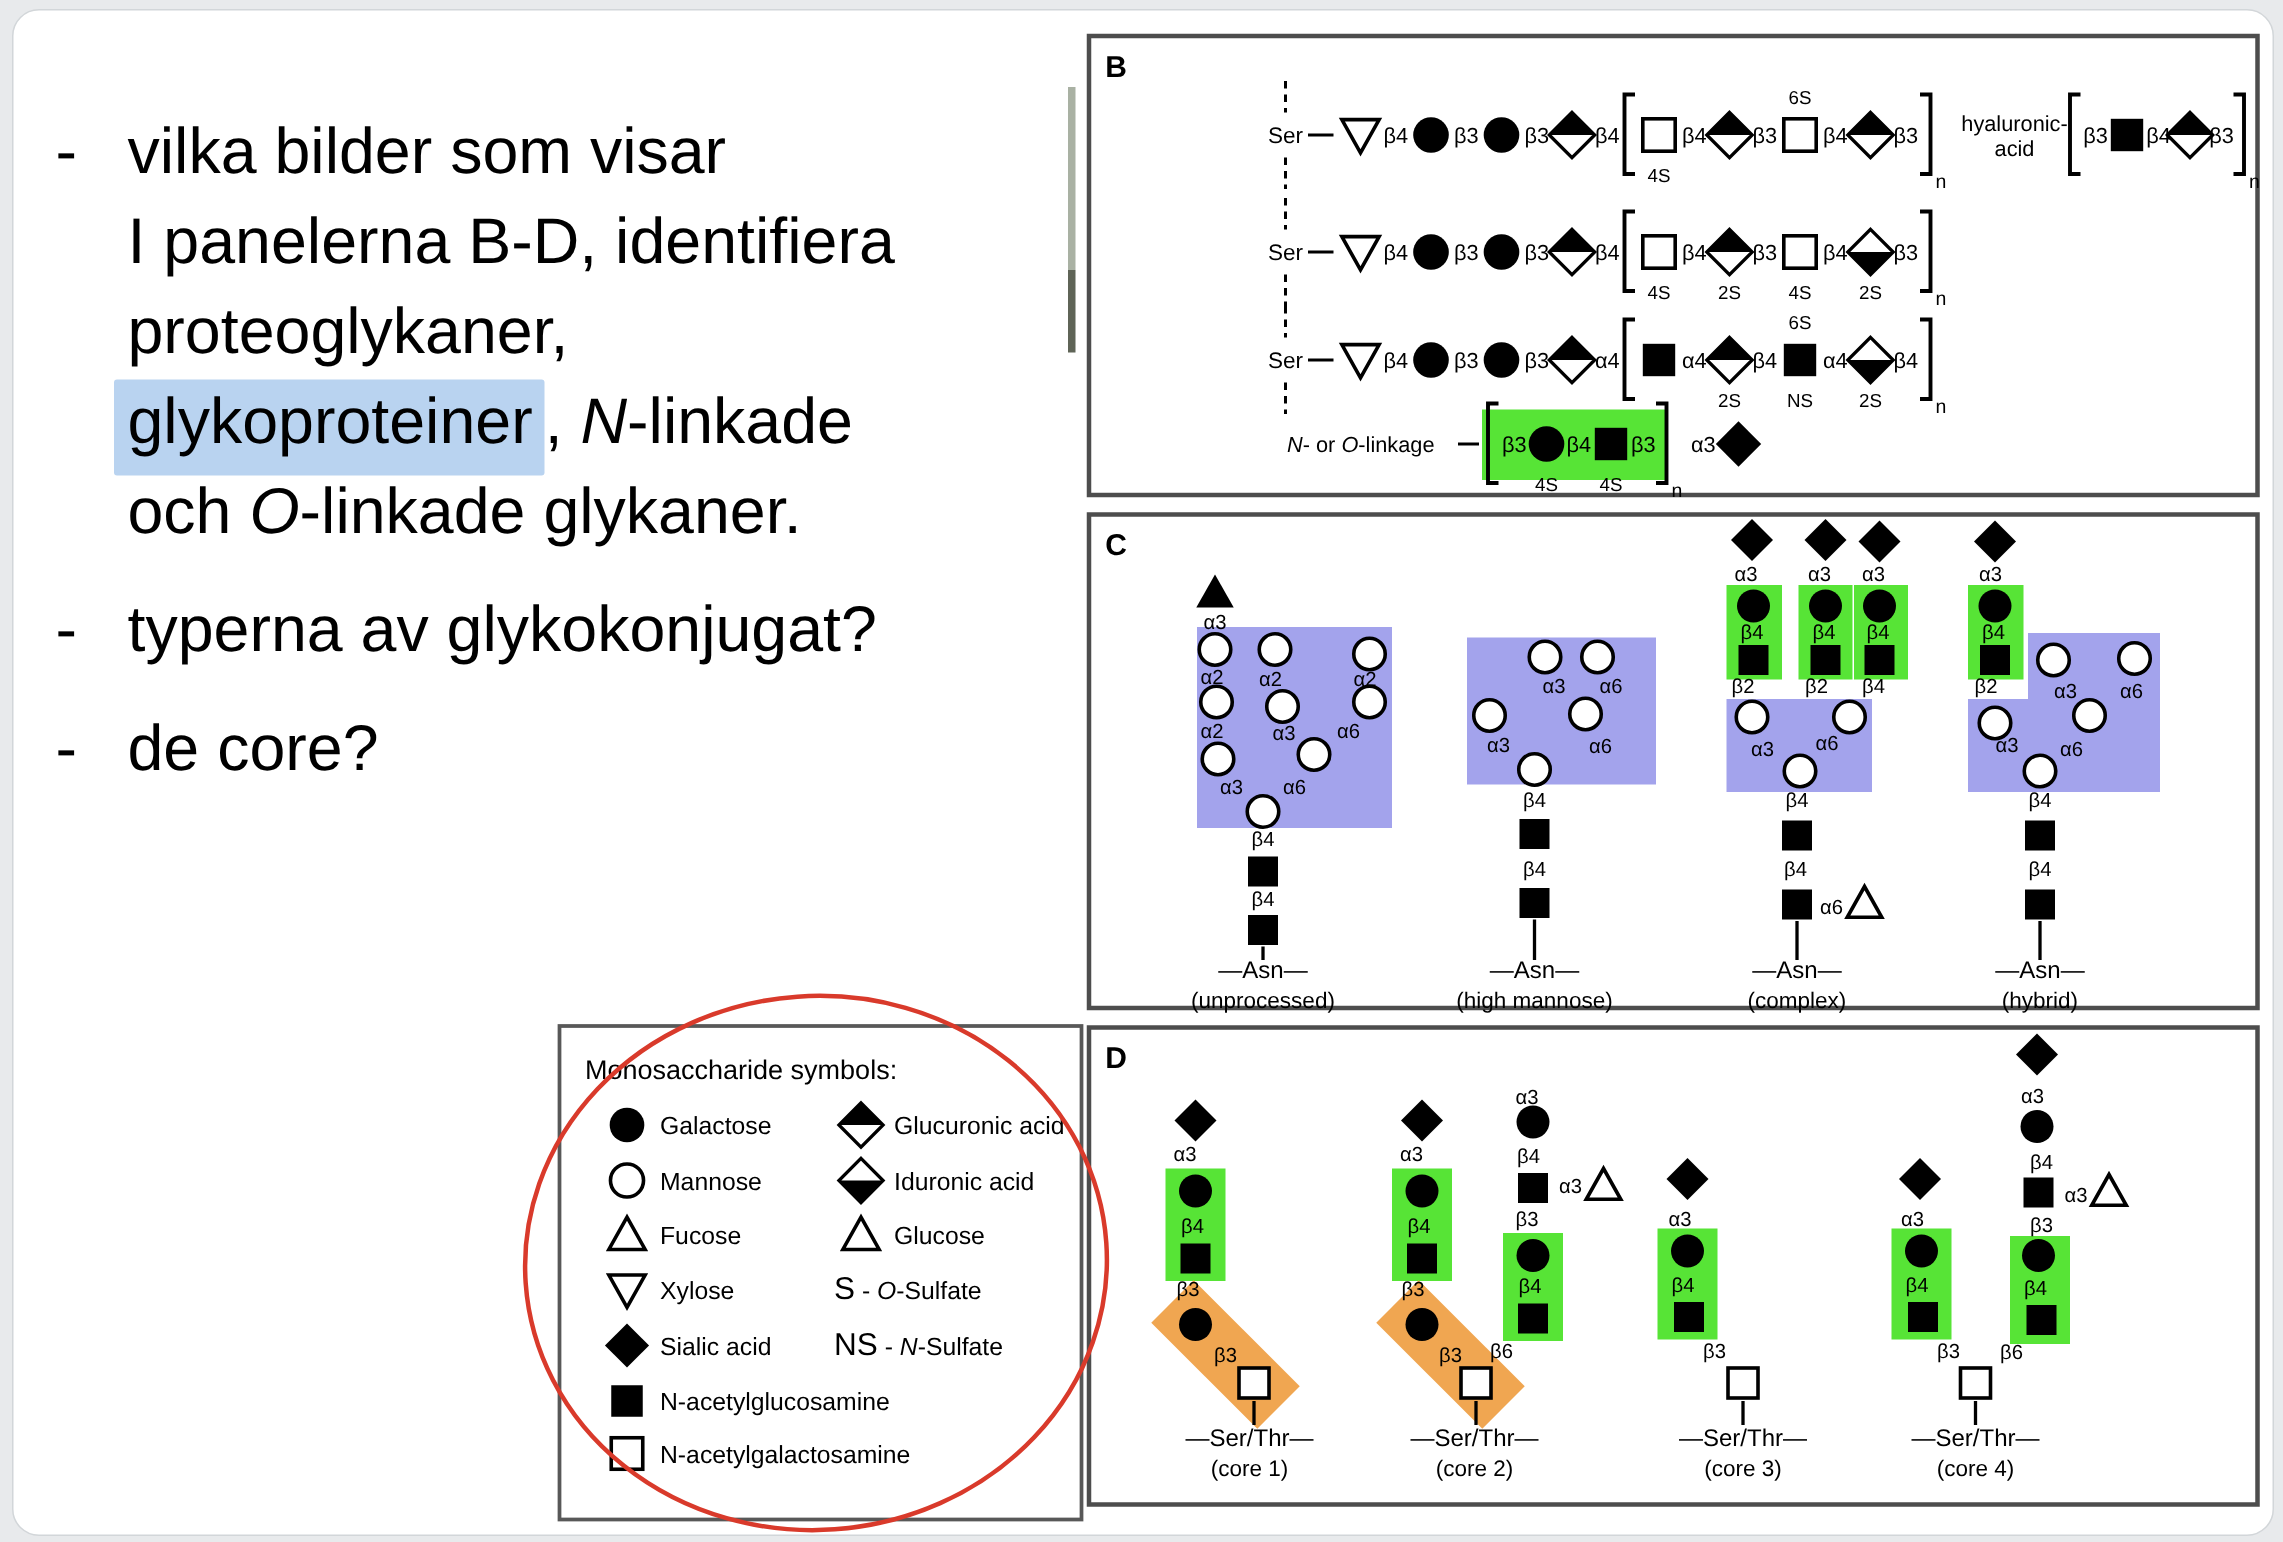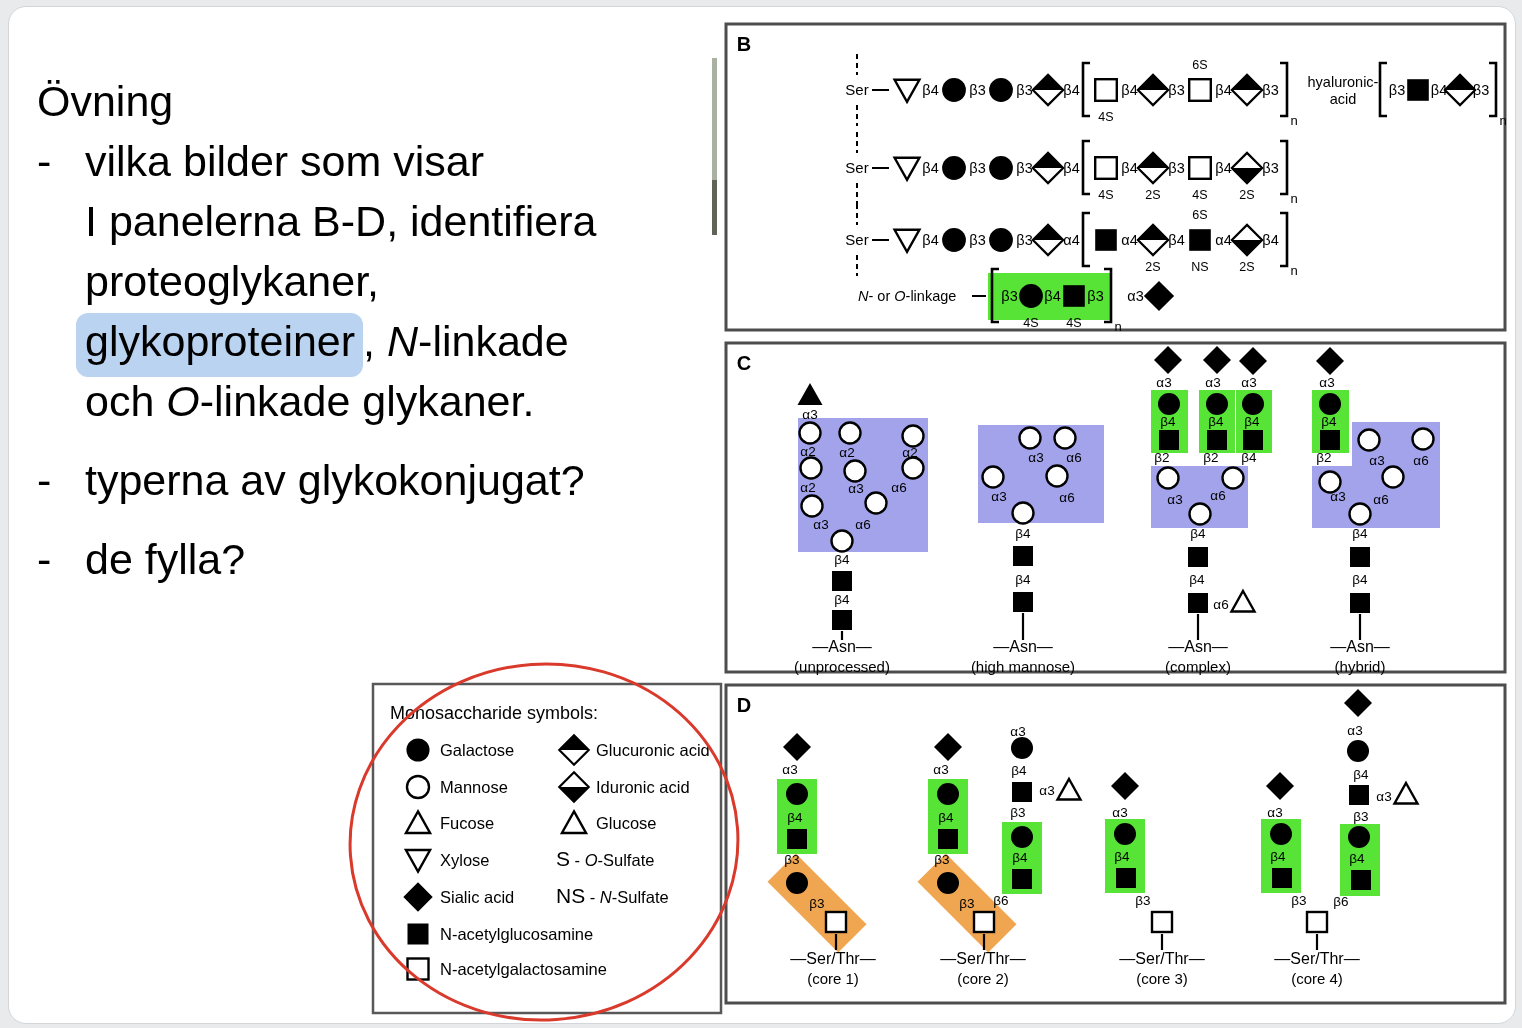--- a/index.html
+++ b/index.html
@@ -8,51 +8,50 @@
   .slide{position:absolute;left:8px;top:6px;width:1506px;height:1016px;background:#ffffff;
          border:1px solid #d2d6d9;border-radius:18px;}
   .left-text{position:absolute;left:28px;top:64px;width:692px;color:#000;
              font-size:43px;line-height:60px;letter-spacing:0px;}
   .title-line{white-space:nowrap;}
   .bullet{display:flex;}
   .bullet + .bullet{margin-top:19px;}
   .bullet .dash{width:48px;flex:none;}
   .bullet .lines{flex:1;}
   .seg-i{font-style:italic;}
-  .seg-hl{border-radius:12px;}
+  .seg-hl{border-radius:2px;}
   #fig{position:absolute;left:0;top:0;width:1522px;height:1028px;}
   #fig text{font-family:"Liberation Sans","DejaVu Sans",sans-serif;fill:#000;}
 </style>
 </head>
 <body>
 
 <div class="slide">
   <div class="left-text">
-    <div class="title-line">Övning</div>
     <div id="bullets">
         <div class="bullet">
           <span class="dash">-</span>
           <div class="lines">
             <div><span>vilka bilder som visar</span></div>
             <div><span>I panelerna B-D, identifiera</span></div>
             <div><span>proteoglykaner,</span></div>
             <div><span class="seg-hl" style="background: rgb(185, 211, 240); padding: 4px 8px 12px 9px; margin-left: -9px;">glykoproteiner</span><span>, </span><span class="seg-i">N</span><span>-linkade</span></div>
             <div><span>och </span><span class="seg-i">O</span><span>-linkade glykaner.</span></div>
           </div>
         </div>
         <div class="bullet">
           <span class="dash">-</span>
           <div class="lines">
             <div><span>typerna av glykokonjugat?</span></div>
           </div>
         </div>
         <div class="bullet">
           <span class="dash">-</span>
           <div class="lines">
-            <div><span>de fylla?</span></div>
+            <div><span>de core?</span></div>
           </div>
         </div>
       </div>
   </div>
 </div>
 
 <svg id="fig" viewBox="0 0 1522 1028">
     <rect x="712" y="58" width="5" height="122" fill="#a9b1a3"></rect>
     <rect x="712" y="180" width="5" height="55" fill="#5f6457"></rect>
     <g>

